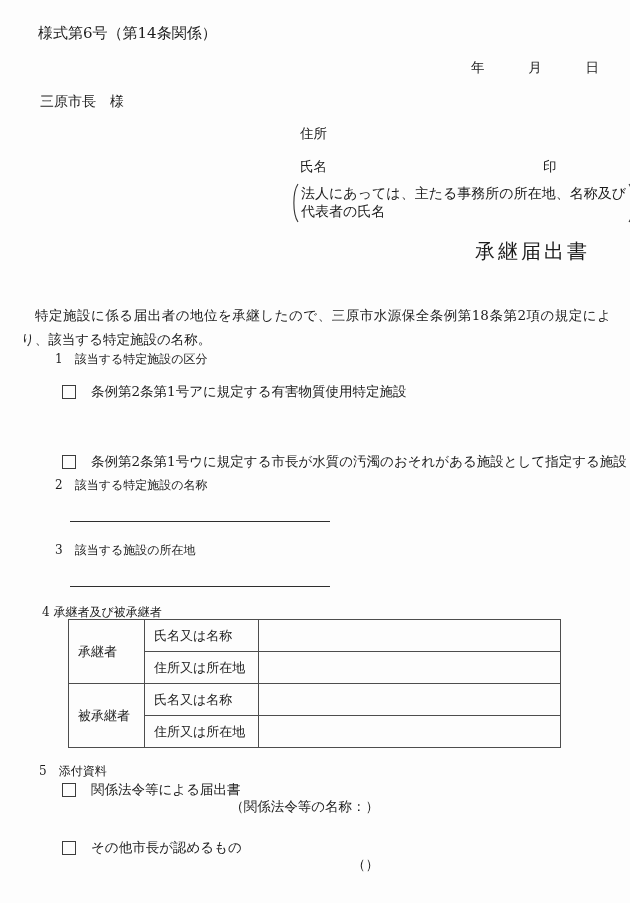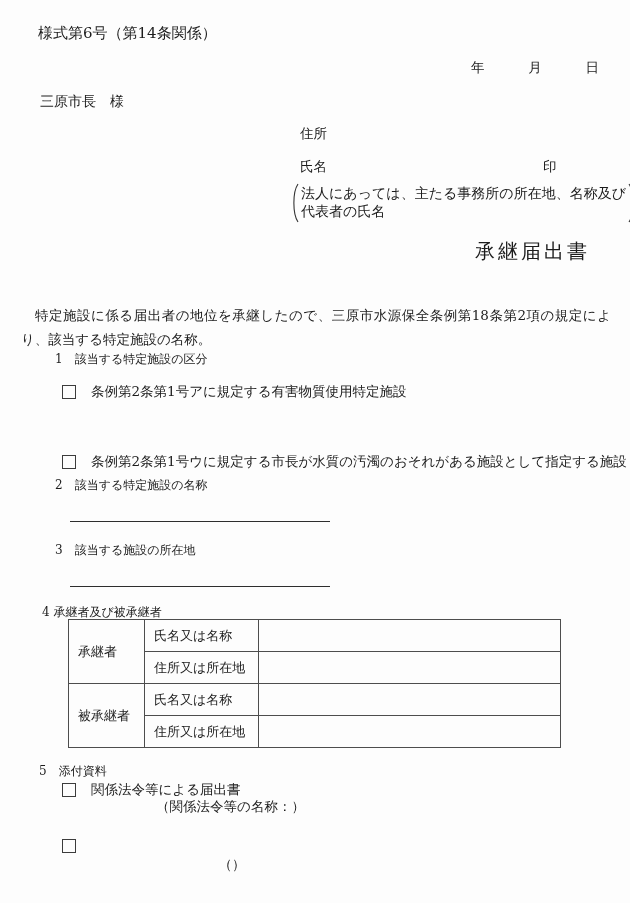--- a/index.html
+++ b/index.html
@@ -56,21 +56,21 @@
     background:#fdfdfd;
   }
   .col-group{width:66px;}
   .col-field{width:104px;}
   .col-value{width:292px;}
   .s5-label{left:39px;top:763px;}
   .s5-cb1{left:62px;top:781px;}
   .s5-sub1{left:82px;top:798px;width:297px;}
   .s5-cb2{left:62px;top:839px;}
   .s5-sub2{left:85px;top:856px;width:294px;}
-  .sub-line{display:flex;justify-content:center;}
+  .sub-line{display:flex;justify-content:flex-end;}
 </style>
 </head>
 <body>
 
 <div class="page">
 
   <div class="abs form-number">様式第6号（第14条関係）</div>
 
   <div class="abs date-row">
     <span>年</span>
@@ -150,20 +150,21 @@
     <span>関係法令等による届出書</span>
   </div>
   <div class="abs sub-line s5-sub1">
     <span>（関係法令等の名称：</span>
     <span></span>
     <span>）</span>
   </div>
 
   <div class="abs cbrow s5-cb2">
     <span class="checkbox"></span>
+    <span>その他市長が認めるもの</span>
   </div>
   <div class="abs sub-line s5-sub2">
     <span>（</span>
     <span></span>
     <span>）</span>
   </div>
 
 </div>
 
 </body></html>

